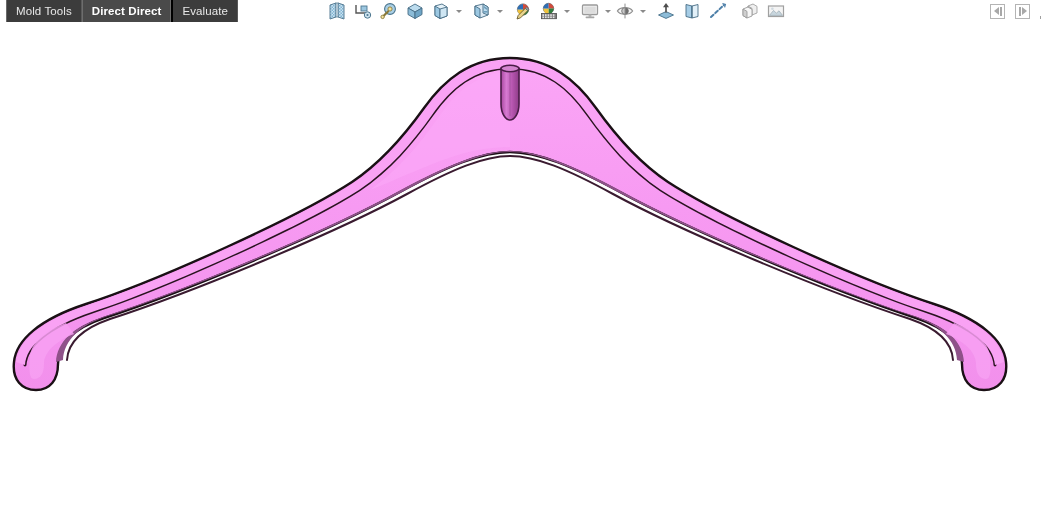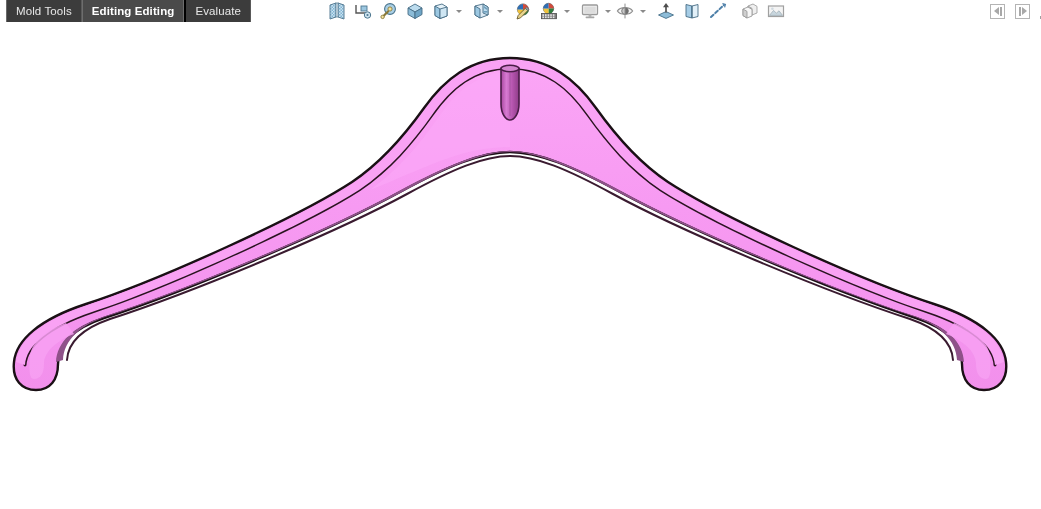--- a/index.html
+++ b/index.html
@@ -77,21 +77,21 @@
 
 <div id="app">
 
   <div class="topbar">
 
     <div class="tabstrip">
       <div class="tab">
         <span>Mold Tools</span>
       </div>
       <div class="tab active">
-        <span>Editing Editing</span>
+        <span>Direct Direct</span>
       </div>
       <div class="tab">
         <span>Evaluate</span>
       </div>
     </div>
 
     <div class="toolbar">
 
       <div class="tb-item" title="Parting Surfaces">
         <svg width="20" height="18" viewBox="0 0 20 18">

